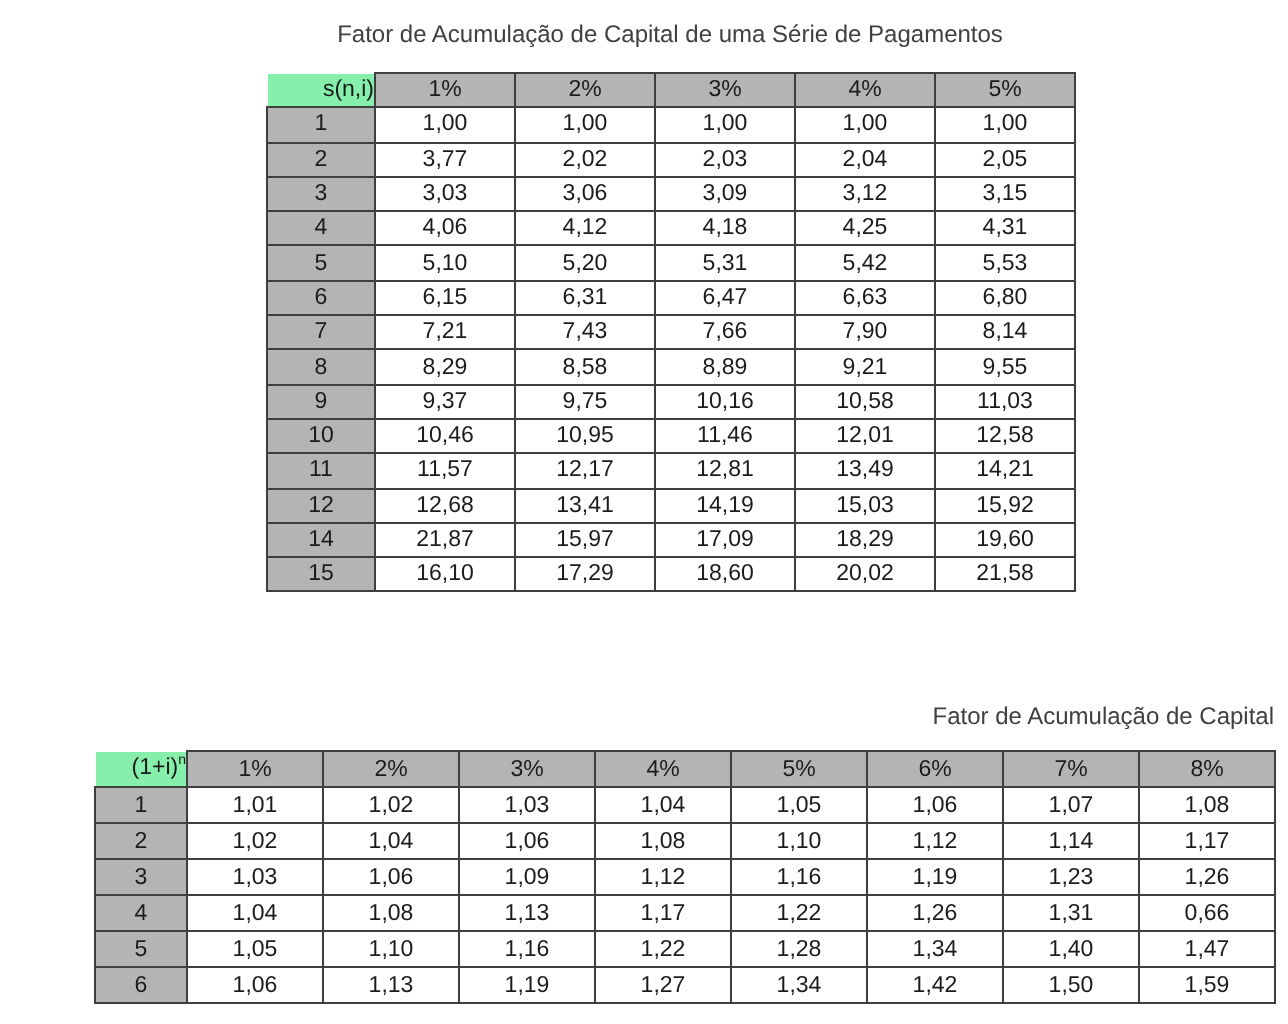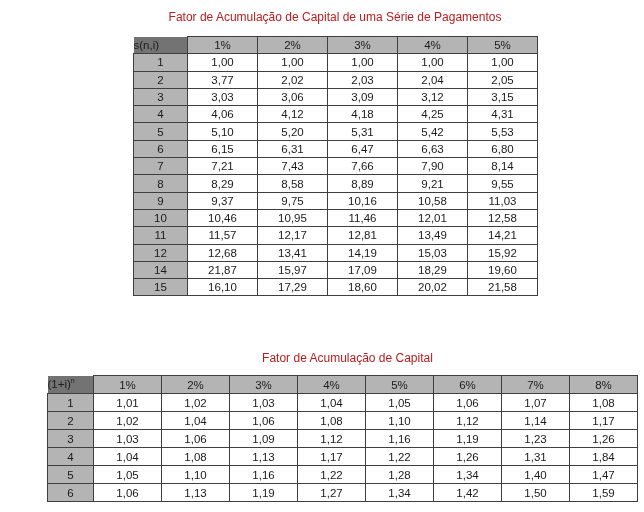--- a/index.html
+++ b/index.html
@@ -4,37 +4,37 @@
 <style>
   html, body { margin:0; padding:0; }
   body {
     width:644px; height:512px; background:#ffffff; position:relative;
     font-family:"Liberation Sans", sans-serif; color:#1b1b1b;
     -webkit-font-smoothing:antialiased;
   }
   .section { position:absolute; }
   .sec1 { left:133px; top:10px; width:404px; }
   .sec2 { left:47px;  top:351px; width:590px; }
-  .tbl-title { font-size:12px; line-height:15px; color:#b91c1c; white-space:nowrap; }
+  .tbl-title { font-size:12px; line-height:15px; color:#404040; white-space:nowrap; }
   .sec1 .tbl-title { text-align:center; margin:0 0 11px 0; }
-  .sec2 .tbl-title { text-align:center; margin:0 0 9px 11px; }
+  .sec2 .tbl-title { text-align:right; margin:0 0 9px 11px; }
   table { border-collapse:collapse; table-layout:fixed; }
   th, td {
     border:1px solid #3f3f3f; padding:0; text-align:center; vertical-align:middle;
     font-weight:normal; overflow:hidden; white-space:nowrap;
   }
   #table1 { width:404px; }
   #table1 th, #table1 td { height:16.3px; font-size:11.5px; }
   #table2 { width:590px; }
   #table2 th, #table2 td { height:17px; font-size:11.5px; }
   th.pct { background:#b4b4b4; font-size:12px; }
   td.rowhdr { background:#b4b4b4; }
   th.corner {
-    background:#737373; border-top:none; border-left:none;
-    font-size:9.5px; text-align:left;
+    background:#86efac; border-top:none; border-left:none;
+    font-size:9.5px; text-align:right;
   }
   th.corner sup { font-size:7px; line-height:0; }
   td.val { background:#ffffff; }
 </style>
 </head>
 <body>
 
 <div class="section sec1">
   <div class="tbl-title">Fator de Acumulação de Capital de uma Série de Pagamentos</div>
   <table id="table1">
@@ -236,21 +236,21 @@
         </tr>
         <tr>
           <td class="rowhdr">4</td>
           <td class="val">1,04</td>
           <td class="val">1,08</td>
           <td class="val">1,13</td>
           <td class="val">1,17</td>
           <td class="val">1,22</td>
           <td class="val">1,26</td>
           <td class="val">1,31</td>
-          <td class="val">1,84</td>
+          <td class="val">0,66</td>
         </tr>
         <tr>
           <td class="rowhdr">5</td>
           <td class="val">1,05</td>
           <td class="val">1,10</td>
           <td class="val">1,16</td>
           <td class="val">1,22</td>
           <td class="val">1,28</td>
           <td class="val">1,34</td>
           <td class="val">1,40</td>

